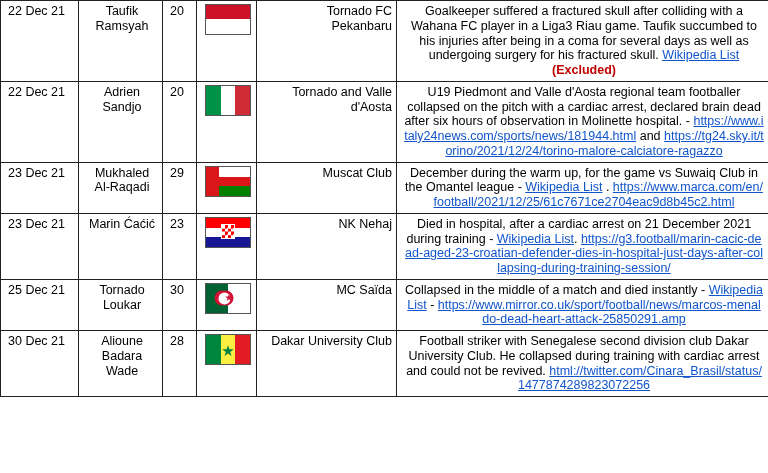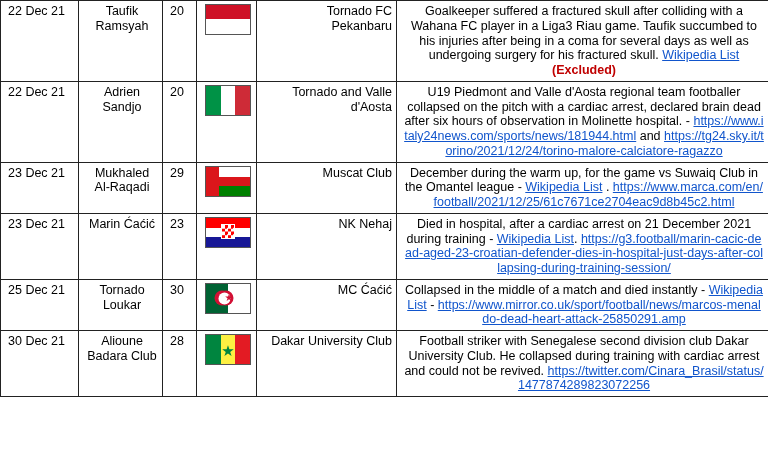--- a/index.html
+++ b/index.html
@@ -191,30 +191,30 @@
     <tr>
       <td class="date vmid">25 Dec 21</td>
       <td class="name vmid">Tornado Loukar</td>
       <td class="age vmid">30</td>
       <td class="flag">
         <span class="flagbox flag-algeria">
           <span class="crescent"></span>
           <span class="star">★</span>
         </span>
       </td>
-      <td class="club vmid">MC Ćaćić</td>
+      <td class="club vmid">MC Saïda</td>
       <td class="notes vtop"><span class="plain">Collapsed in the middle of a match and died instantly - </span><a class="wlink" href="#">Wikipedia List</a><span class="plain"> - </span><a class="wlink" href="#">https://www.mirror.co.uk/sport/football/news/marcos-menaldo-dead-heart-attack-25850291.amp</a></td>
     </tr>
 
     <tr>
       <td class="date vmid">30 Dec 21</td>
-      <td class="name vmid">Alioune Badara Club</td>
+      <td class="name vmid">Alioune Badara Wade</td>
       <td class="age vmid">28</td>
       <td class="flag">
         <span class="flagbox flag-senegal">
           <span class="star">★</span>
         </span>
       </td>
       <td class="club vmid">Dakar University Club</td>
-      <td class="notes vtop"><span class="plain">Football striker with Senegalese second division club Dakar University Club. He collapsed during training with cardiac arrest and could not be revived. </span><a class="wlink" href="#">https://twitter.com/Cinara_Brasil/status/1477874289823072256</a></td>
+      <td class="notes vtop"><span class="plain">Football striker with Senegalese second division club Dakar University Club. He collapsed during training with cardiac arrest and could not be revived. </span><a class="wlink" href="#">html://twitter.com/Cinara_Brasil/status/1477874289823072256</a></td>
     </tr>
   </tbody>
 </table>
 
 </body></html>

